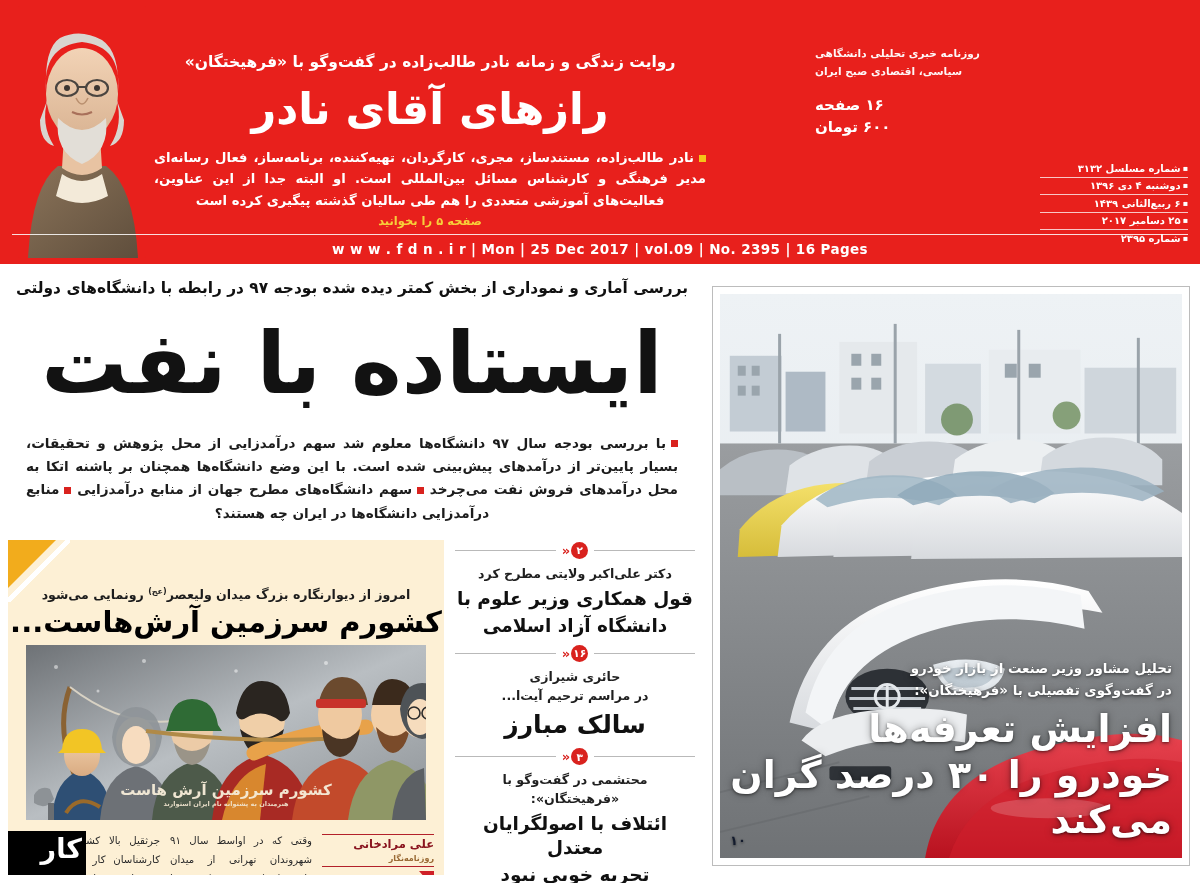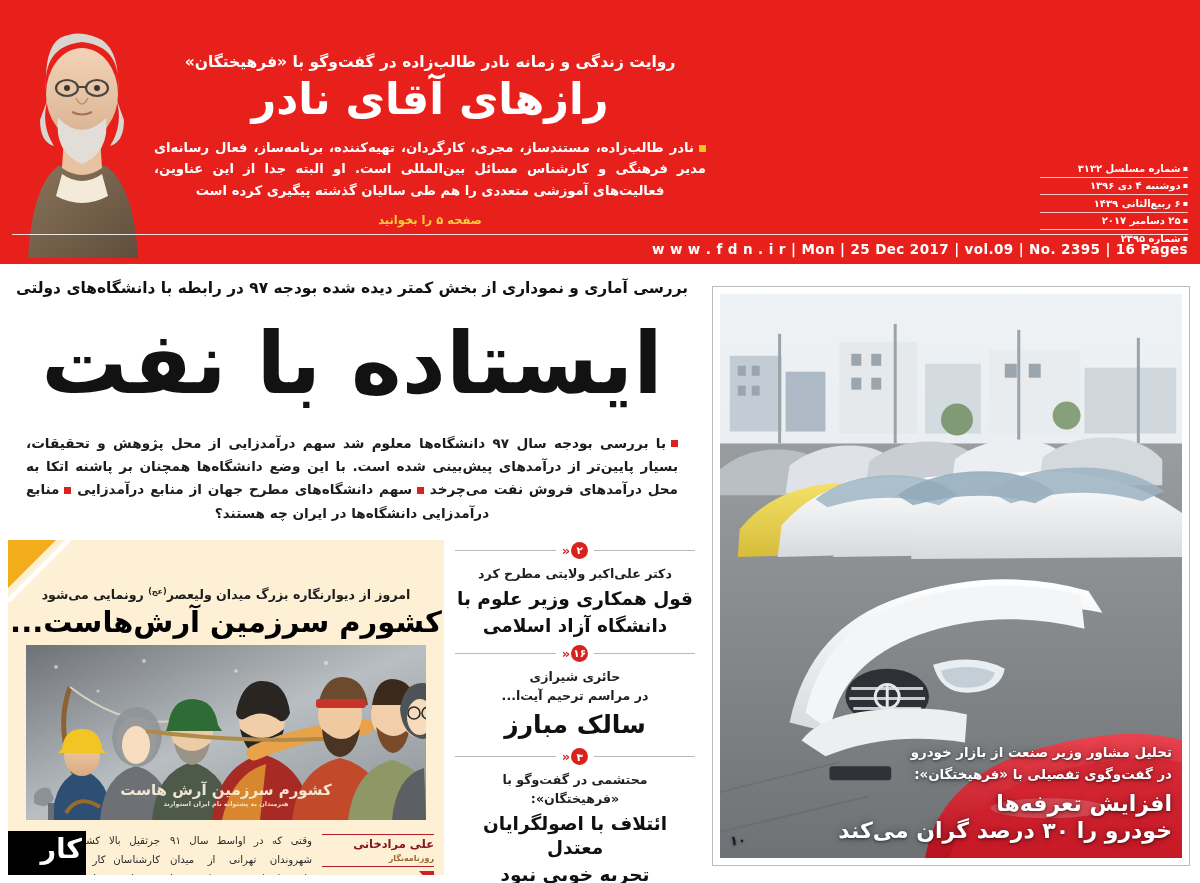--- a/index.html
+++ b/index.html
@@ -47,21 +47,21 @@
     left: 150px; top: 52px;
     width: 560px;
     text-align: center;
     color: #ffffff;
   }
   .lead-kicker {
     font-size: 15.5px;
     font-weight: 700;
     line-height: 1.35;
     letter-spacing: -0.2px;
-    margin-bottom: 2px;
+    margin-bottom: 12px;
   }
   .lead-title {
     font-size: 43px;
     font-weight: 700;
     line-height: 1.12;
     letter-spacing: -1.4px;
     margin-bottom: 14px;
   }
   .lead-body {
     font-size: 13.2px;
@@ -72,21 +72,21 @@
     padding: 0 4px;
   }
   .lead-body .sq {
     display: inline-block;
     width: 7px; height: 7px;
     background: #f5c518;
     margin-left: 5px;
     vertical-align: middle;
   }
   .lead-cta {
-    margin-top: 12px;
+    margin-top: 3px;
     font-size: 11.5px;
     font-weight: 700;
     color: #f7cf3a;
     text-align: center;
   }
 
   
   .tagline {
     position: absolute;
     right: 210px; top: 44px;
@@ -140,21 +140,21 @@
     vertical-align: 1px;
   }
 
   
   .url-strip {
     position: absolute;
     right: 12px; bottom: 6px;
     width: 1176px;
     border-top: 1px solid rgba(255,255,255,0.85);
     padding-top: 4px;
-    text-align: right;
+    text-align: center;
     direction: ltr;
   }
   .url-strip span {
     font-family: "DejaVu Sans", "Liberation Sans", sans-serif;
     font-size: 13.5px;
     font-weight: 700;
     color: #ffffff;
     letter-spacing: 0.4px;
   }
 
@@ -233,21 +233,21 @@
     color: #ffffff;
     text-shadow: 0 1px 3px rgba(0,0,0,0.55), 0 0 8px rgba(0,0,0,0.35);
   }
   .pc-kicker {
     font-size: 13.4px;
     font-weight: 700;
     line-height: 1.5;
     margin-bottom: 6px;
   }
   .pc-title {
-    font-size: 22px;
+    font-size: 38px;
     font-weight: 800;
     line-height: 1.2;
     letter-spacing: -1px;
   }
   .page-badge-round {
     position: absolute;
     left: 10px; bottom: 10px;
     color: #0f172a;
     font-size: 13px;
     font-weight: 700;
@@ -470,20 +470,26 @@
       </svg>
     </div>
 
     <div class="lead-block">
       <div class="lead-kicker">روایت زندگی و زمانه نادر طالب‌زاده در گفت‌وگو با «فرهیختگان»</div>
       <div class="lead-title">رازهای آقای نادر</div>
       <div class="lead-body"><span class="sq"></span><span>نادر طالب‌زاده، مستندساز، مجری، کارگردان، تهیه‌کننده، برنامه‌ساز، فعال رسانه‌ای مدیر فرهنگی و کارشناس مسائل بین‌المللی است. او البته جدا از این عناوین، فعالیت‌های آموزشی متعددی را هم طی سالیان گذشته پیگیری کرده است</span></div>
       <div class="lead-cta">صفحه ۵ را بخوانید</div>
     </div>
 
+    <div class="tagline">
+      <div class="tagline-line">روزنامه خبری تحلیلی دانشگاهی</div>
+      <div class="tagline-line">سیاسی، اقتصادی صبح ایران</div>
+      <div class="tagline-price">۱۶ صفحه</div>
+      <div class="tagline-price" style="margin-top:0">۶۰۰ تومان</div>
+    </div>
 
     <div class="logo">
       <svg viewBox="0 0 400 222">
         <text x="392" y="168" text-anchor="end" font-family="'DejaVu Sans','Liberation Sans',sans-serif" font-size="132" font-weight="700" fill="#ffffff" letter-spacing="-6">فرهیختگان</text>
       </svg>
     </div>
 
     <div class="issue-meta">
       <div class="ml">شماره مسلسل ۳۱۳۲</div>
       <div class="ml">دوشنبه ۴ دی ۱۳۹۶</div>

